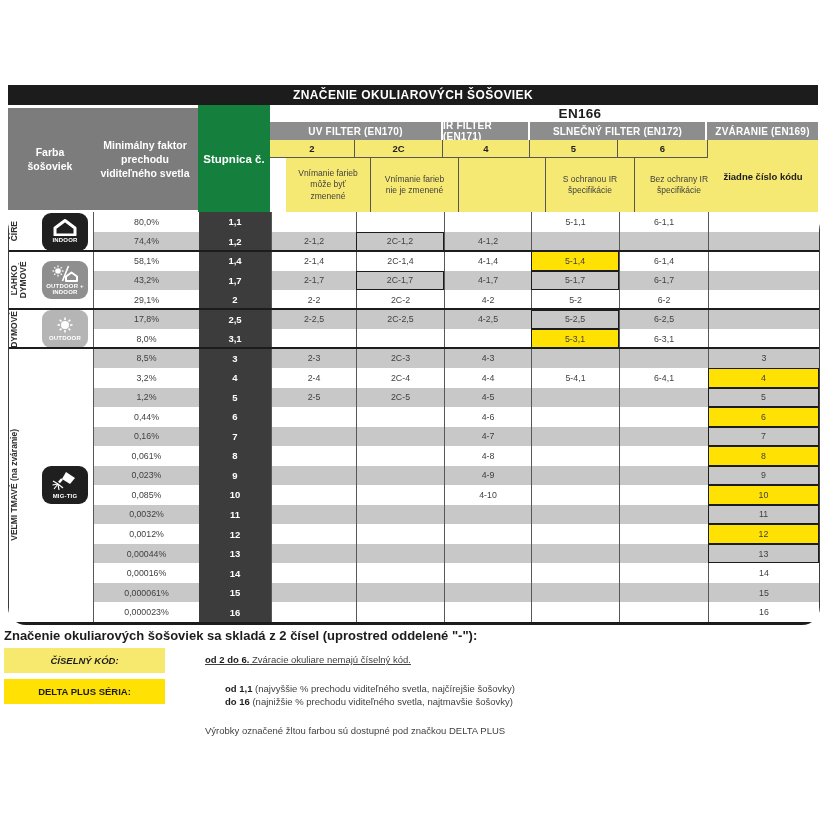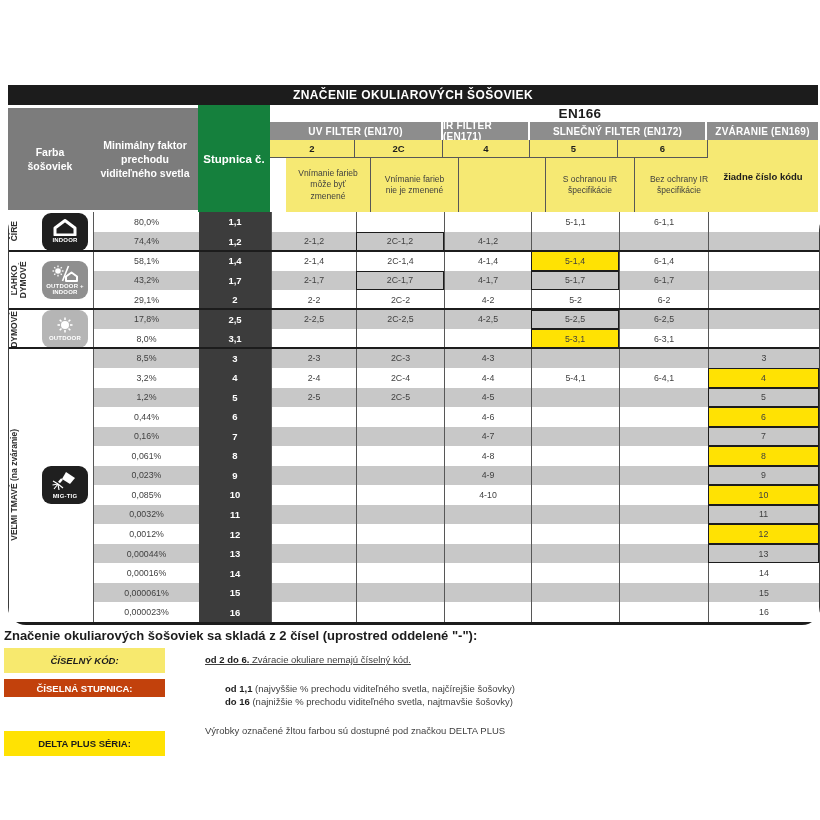--- a/index.html
+++ b/index.html
@@ -105,21 +105,21 @@
   .s1{top:37.5px;}.s2{top:95.8px;}.s3{top:134.8px;}
   
   .lheading{position:absolute;left:4px;top:628px;font-size:13px;font-weight:bold;color:#1c1c1c;}
   .lbox{
     position:absolute;left:4px;width:161px;
     display:flex;align-items:center;justify-content:center;
     font-weight:bold;font-size:9.5px;color:#1c1c1c;text-align:center;
   }
   .lb1{top:648px;height:25px;background:#f7e96e;font-style:italic;}
   .lb2{top:679px;height:18px;background:#c2410c;color:#fff;}
-  .lb3{top:731px;height:25px;background:#ffe203;}
+  .lb3{top:679px;height:25px;background:#ffe203;}
   .ldesc{
     position:absolute;left:205px;width:590px;font-size:9.5px;color:#3f3f3f;line-height:1.35;
     display:flex;flex-direction:column;justify-content:center;
   }
   .ld1{top:648px;height:25px;text-decoration:underline;}
   .ld2{top:679px;height:34px;margin-left:20px;}
   .ld3{top:719px;height:25px;}
   .ldesc b{color:#1c1c1c;}
 </style>
 </head>

